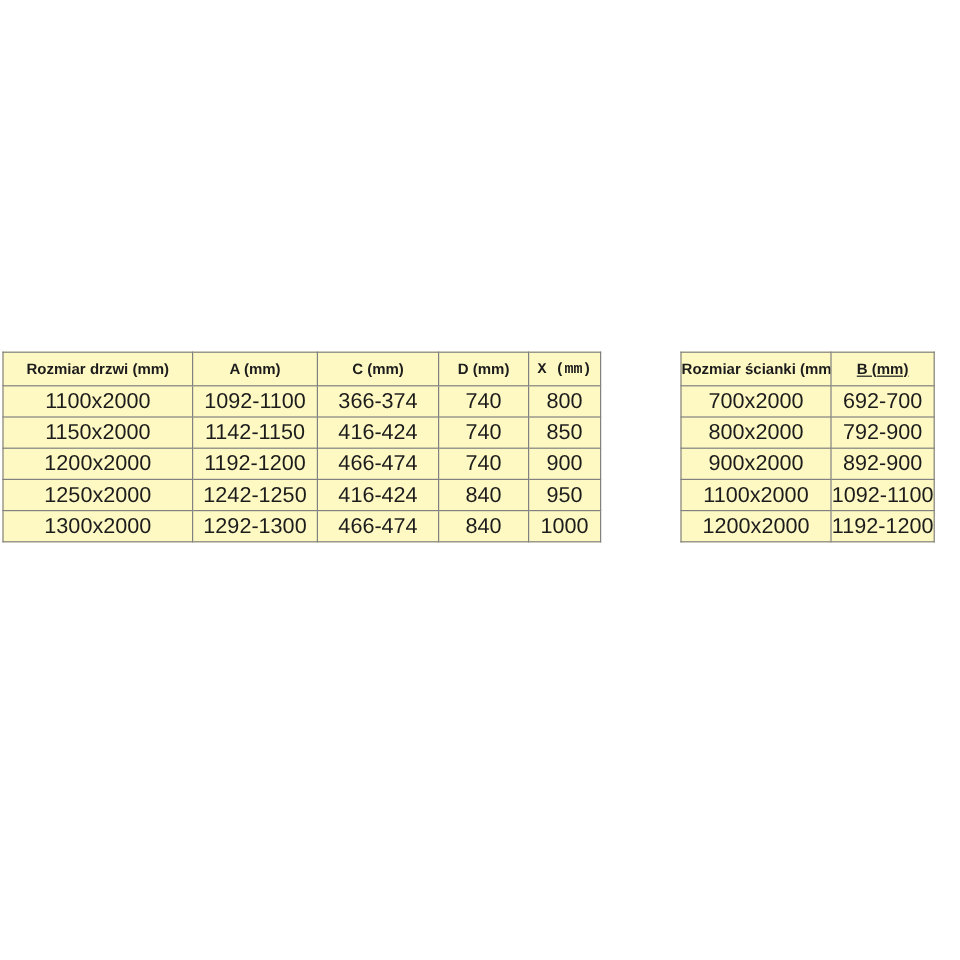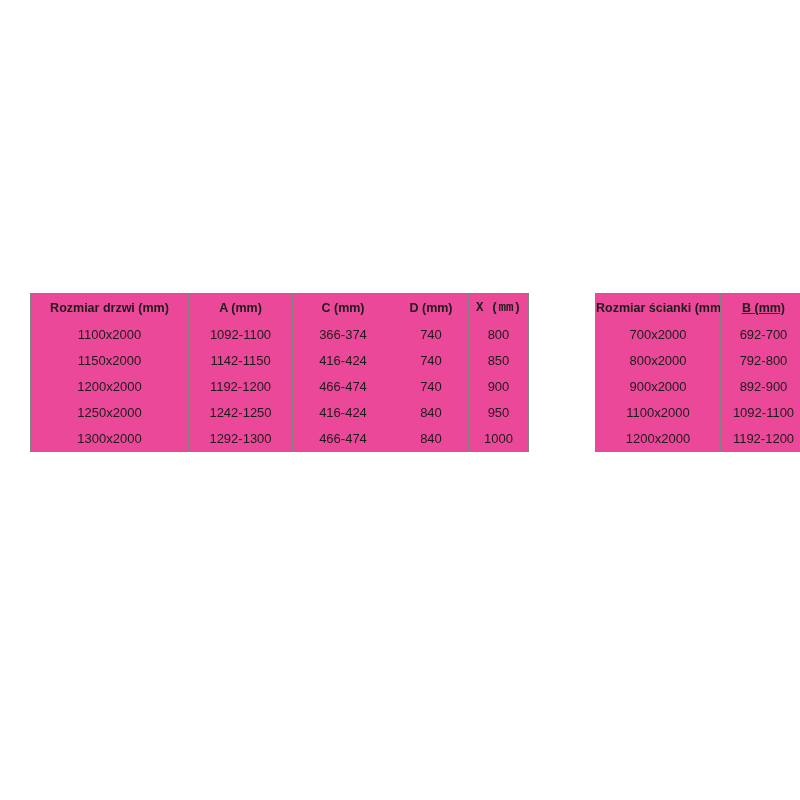--- a/index.html
+++ b/index.html
@@ -13,40 +13,39 @@
   .canvas {
     position: relative;
     width: 800px;
     height: 800px;
     background: #ffffff;
   }
   table.spec {
     position: absolute;
     border-collapse: collapse;
     table-layout: fixed;
-    background: #ec4899;
-    margin-left: 28px;
+    background: #fef9c3;
   }
   table.spec th,
   table.spec td {
     border: 1px solid #818181;
     text-align: center;
     vertical-align: middle;
     color: #1c1c1c;
     white-space: nowrap;
     overflow: hidden;
   }
   table.spec th {
     font-weight: bold;
     font-size: 12.5px;
     height: 28px;
   }
   table.spec td {
     font-weight: normal;
-    font-size: 13px;
+    font-size: 18px;
     height: 26px;
   }
   #door-table  { left: 2px;   top: 293px; width: 499px; }
   #wall-table  { left: 567px; top: 293px; width: 211px; }
 </style>
 </head>
 <body>
 
 <div class="canvas">
   <table class="spec" id="door-table">
@@ -104,21 +103,21 @@
           <th style="width: 86px; text-decoration: underline;">B (mm)</th>
         </tr>
       </thead>
       <tbody>
         <tr>
           <td>700x2000</td>
           <td>692-700</td>
         </tr>
         <tr>
           <td>800x2000</td>
-          <td>792-800</td>
+          <td>792-900</td>
         </tr>
         <tr>
           <td>900x2000</td>
           <td>892-900</td>
         </tr>
         <tr>
           <td>1100x2000</td>
           <td>1092-1100</td>
         </tr>
         <tr>

